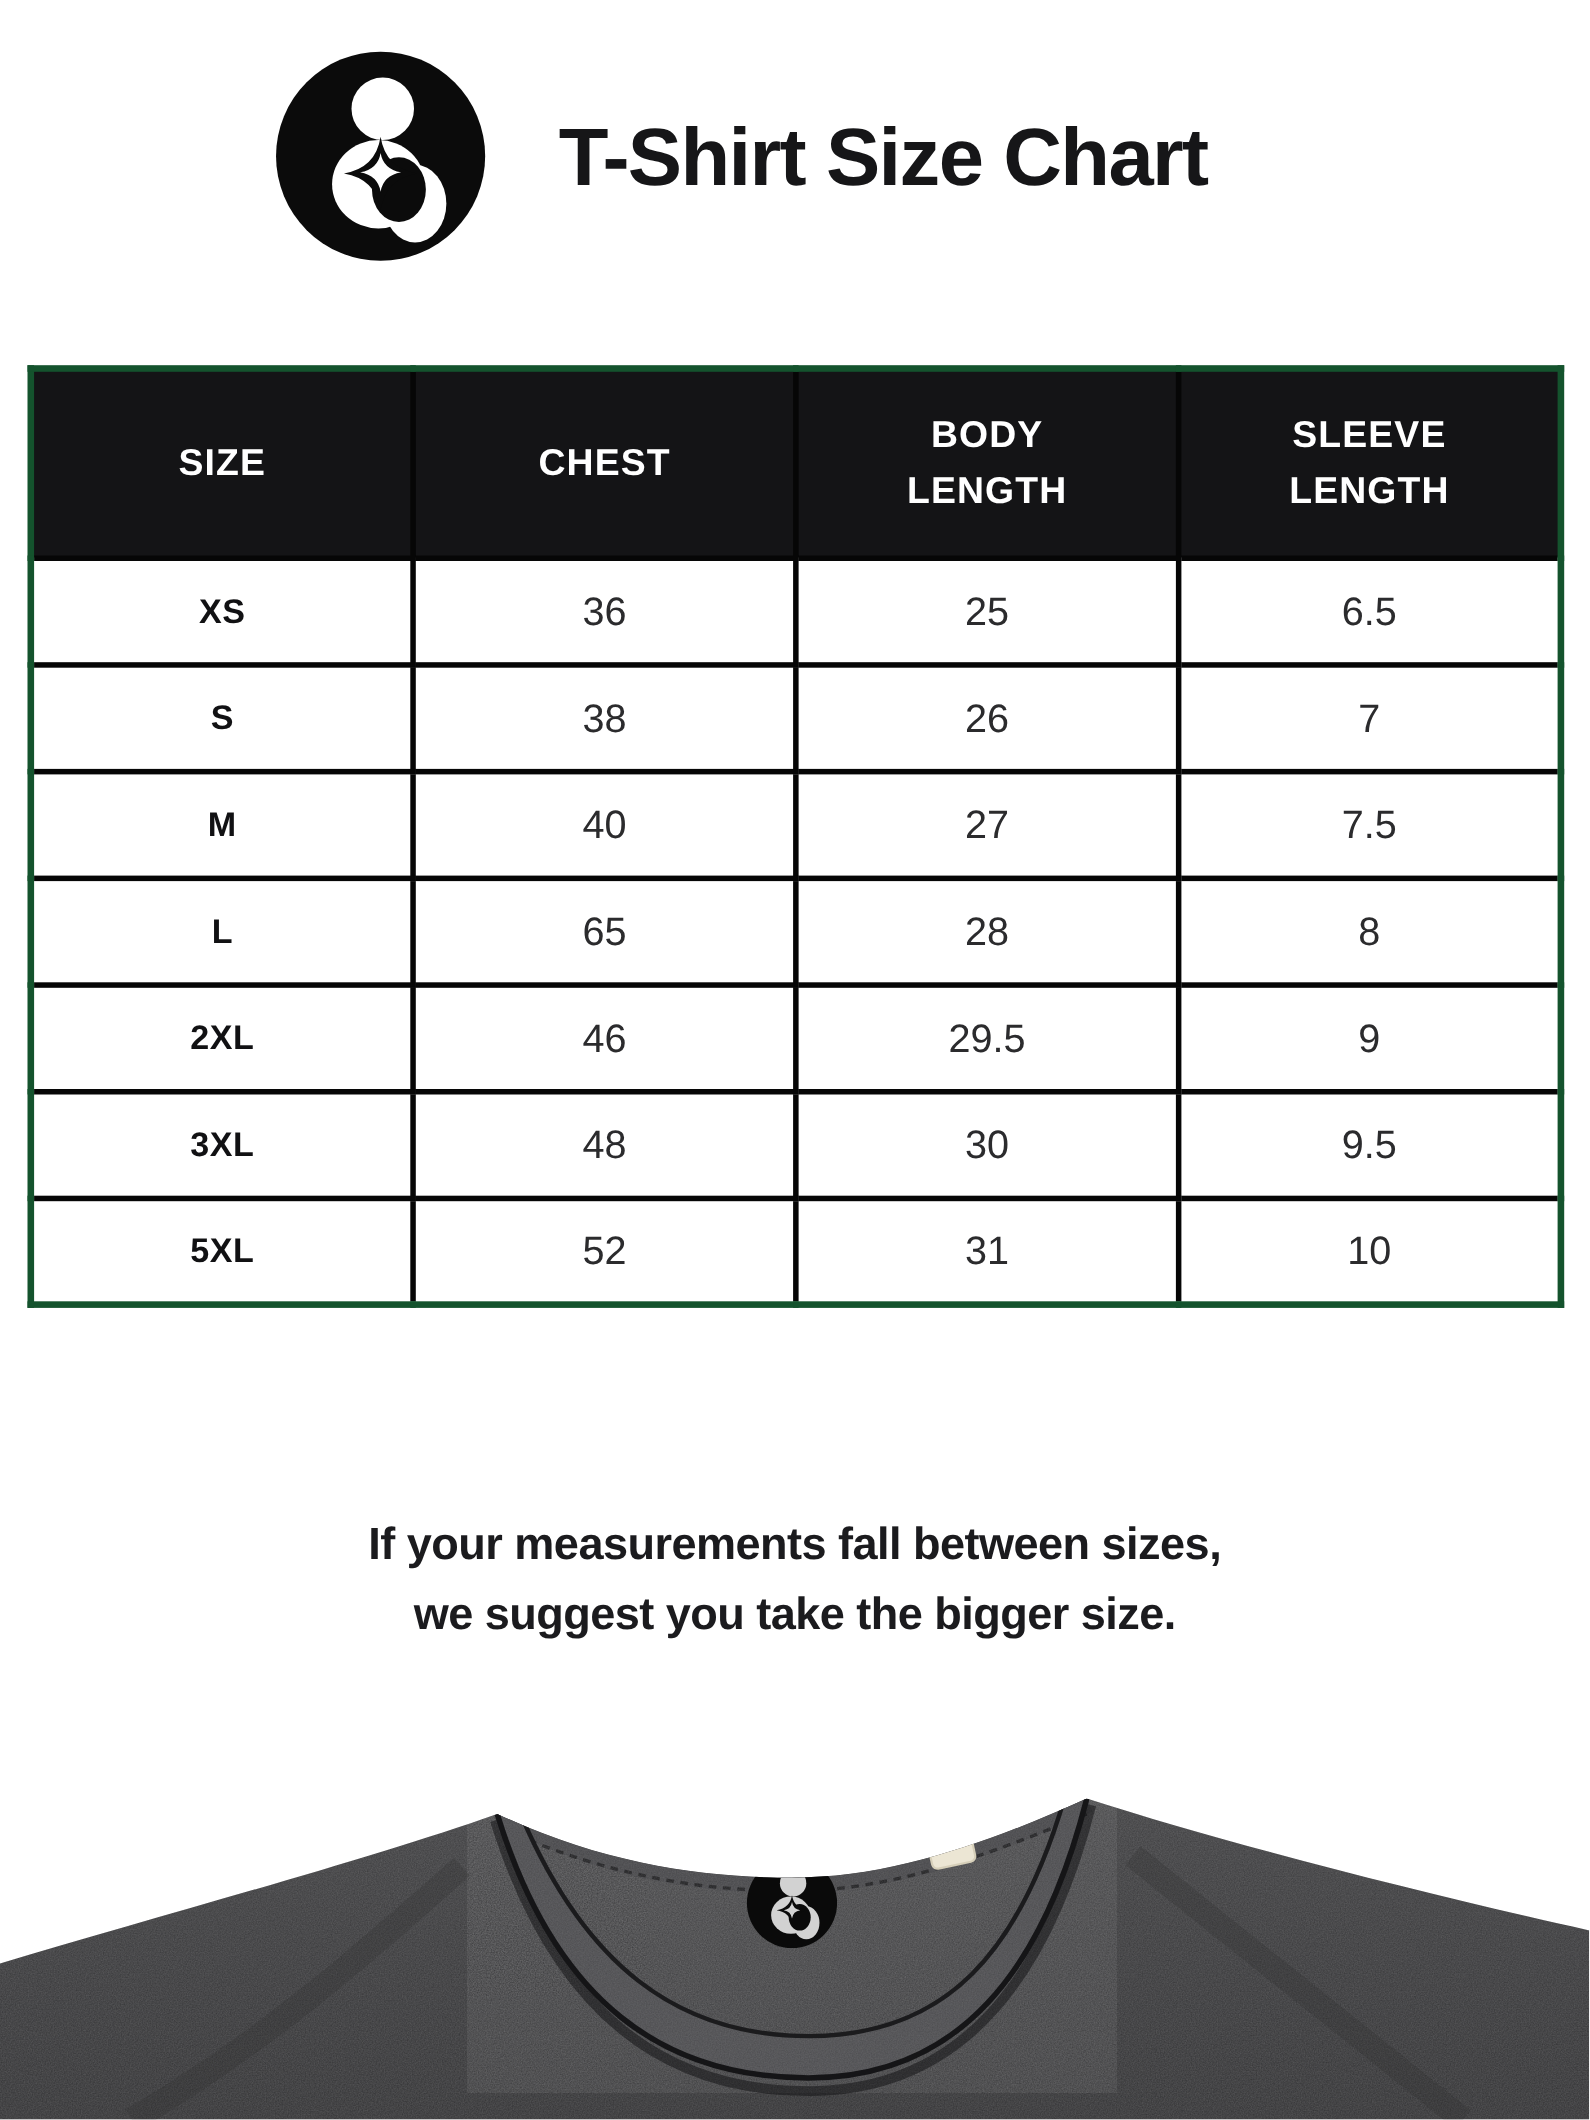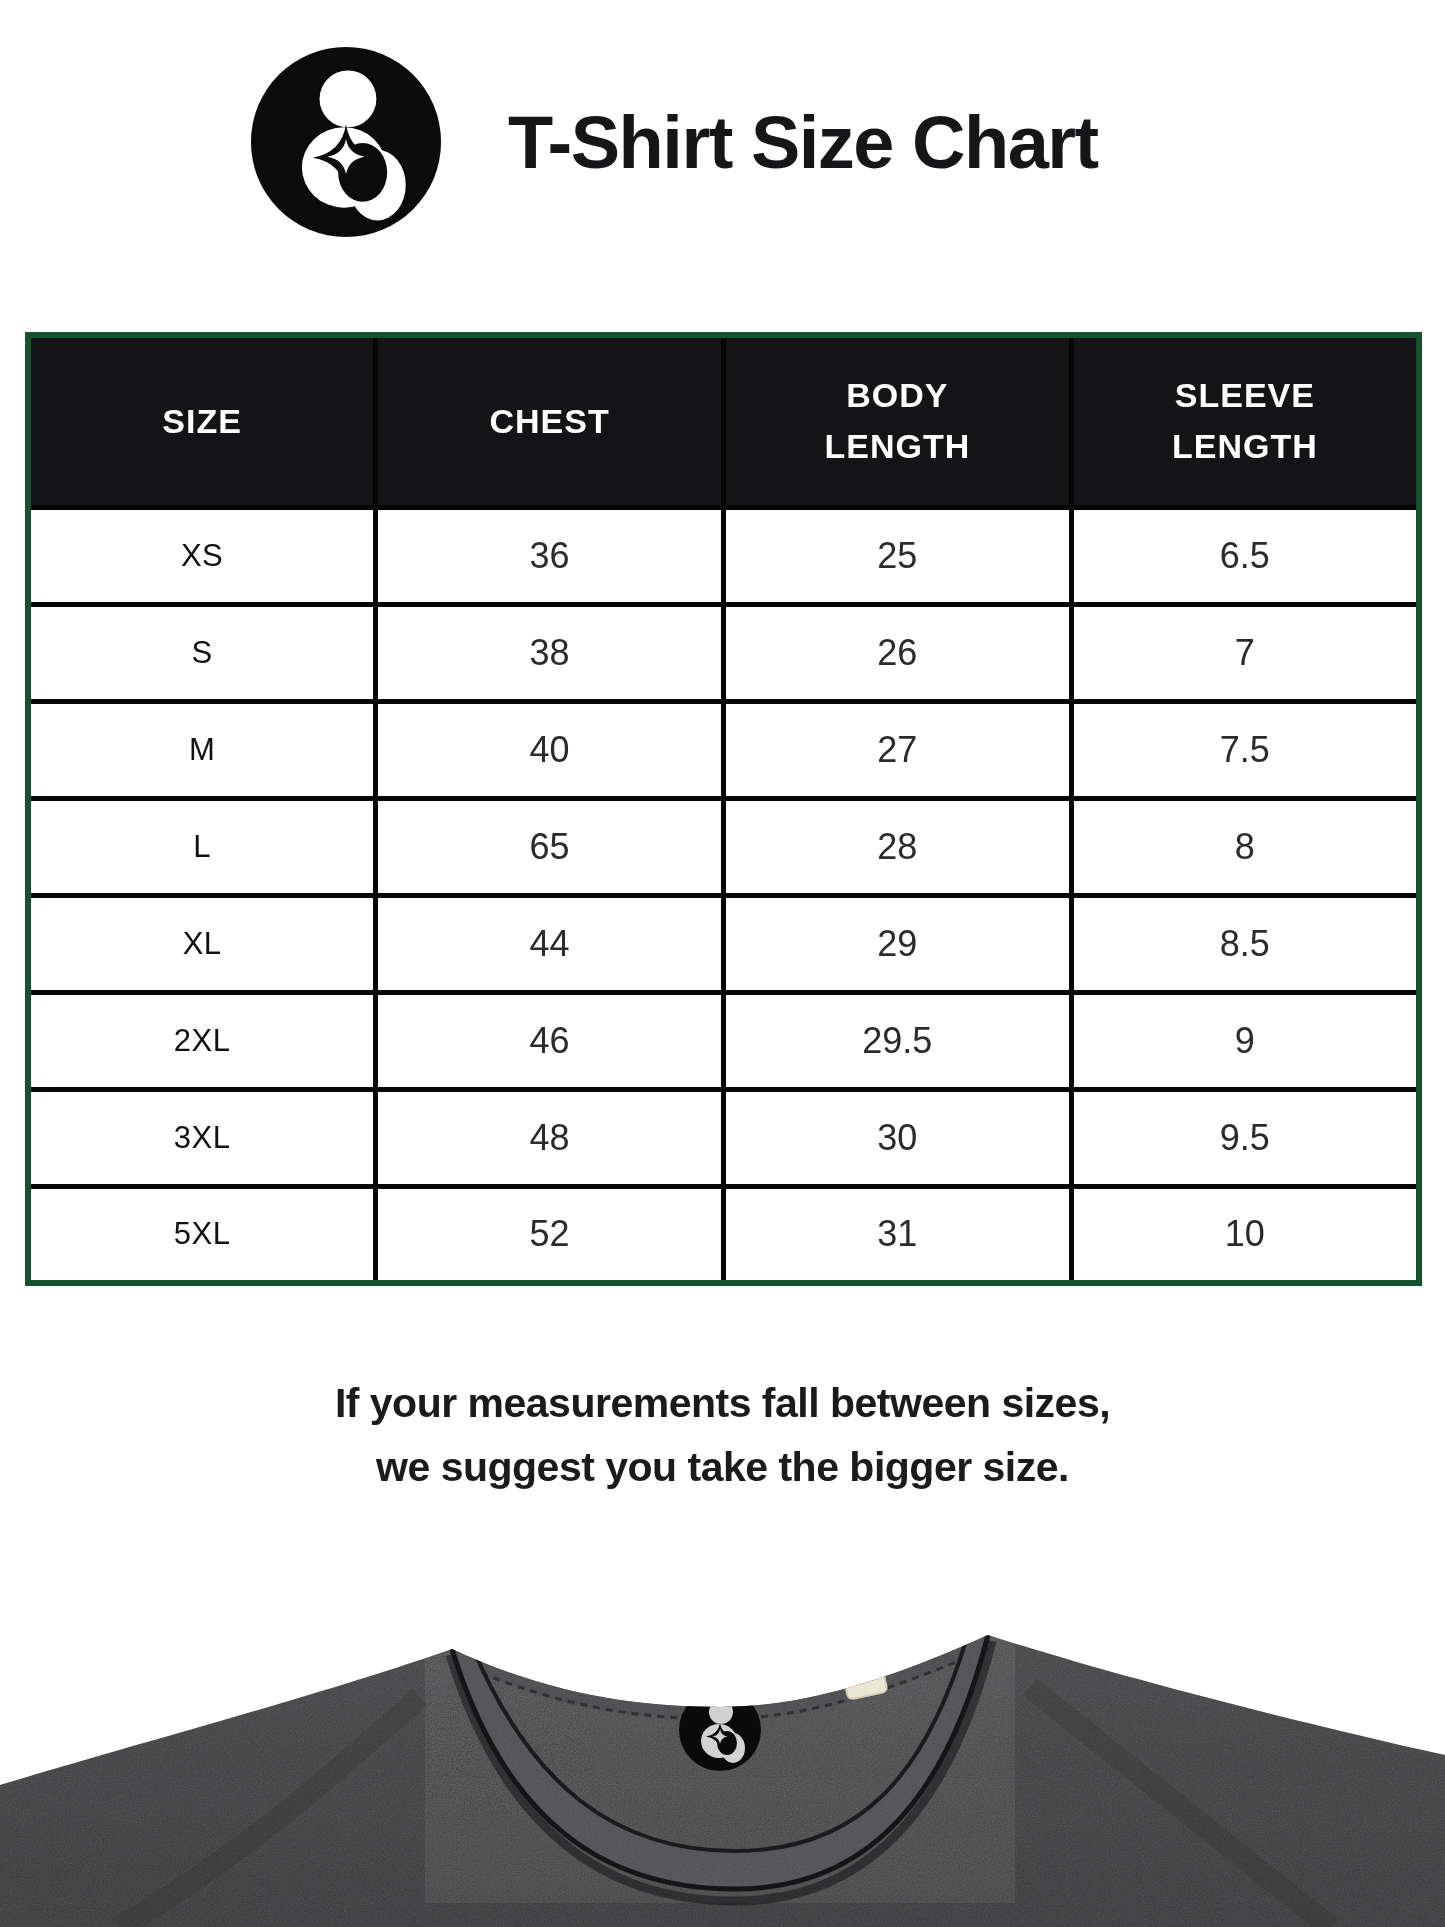--- a/index.html
+++ b/index.html
@@ -31,21 +31,21 @@
     border: 5px solid #060606;
     text-align: center; vertical-align: middle;
   }
   .size-table th {
     background: #141416; color: #ffffff;
     height: 172px; font-size: 34px; font-weight: 700;
     letter-spacing: 1px; line-height: 1.5;
     padding: 0 55px;
   }
   .size-table td { height: 97px; background: #ffffff; }
-  td.size-cell  { font-size: 31px; font-weight: 400; color: #111113; letter-spacing: .5px; }
+  td.size-cell  { font-size: 31px; font-weight: 700; color: #111113; letter-spacing: .5px; }
   td.value-cell { font-size: 36px; font-weight: 400; color: #2b2b2d; }
 
   
   .note {
     position: absolute; left: 0; top: 1372px; width: 100%;
     text-align: center; font-size: 41px; font-weight: 700;
     color: #1b1b1e; line-height: 1.55; letter-spacing: -0.5px;
   }
 
   
@@ -98,26 +98,20 @@
       <td class="size-cell">M</td>
       <td class="value-cell">40</td>
       <td class="value-cell">27</td>
       <td class="value-cell">7.5</td>
     </tr>
     <tr>
       <td class="size-cell">L</td>
       <td class="value-cell">65</td>
       <td class="value-cell">28</td>
       <td class="value-cell">8</td>
-    </tr>
-    <tr>
-      <td class="size-cell">XL</td>
-      <td class="value-cell">44</td>
-      <td class="value-cell">29</td>
-      <td class="value-cell">8.5</td>
     </tr>
     <tr>
       <td class="size-cell">2XL</td>
       <td class="value-cell">46</td>
       <td class="value-cell">29.5</td>
       <td class="value-cell">9</td>
     </tr>
     <tr>
       <td class="size-cell">3XL</td>
       <td class="value-cell">48</td>

